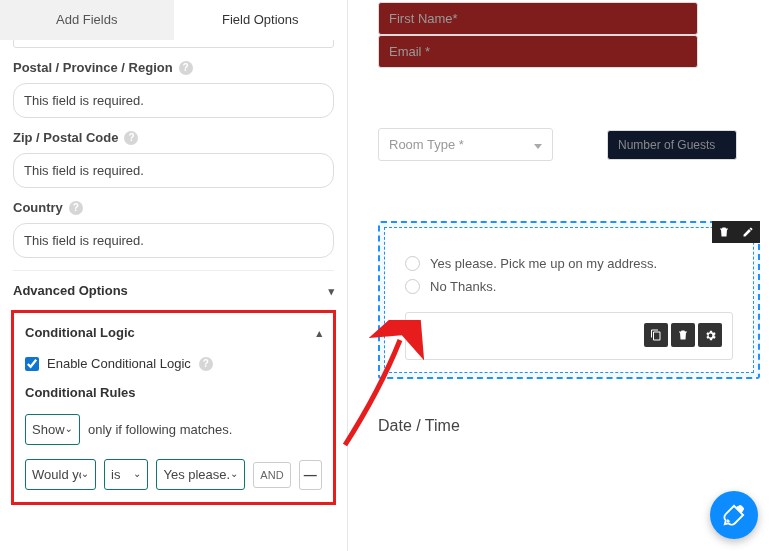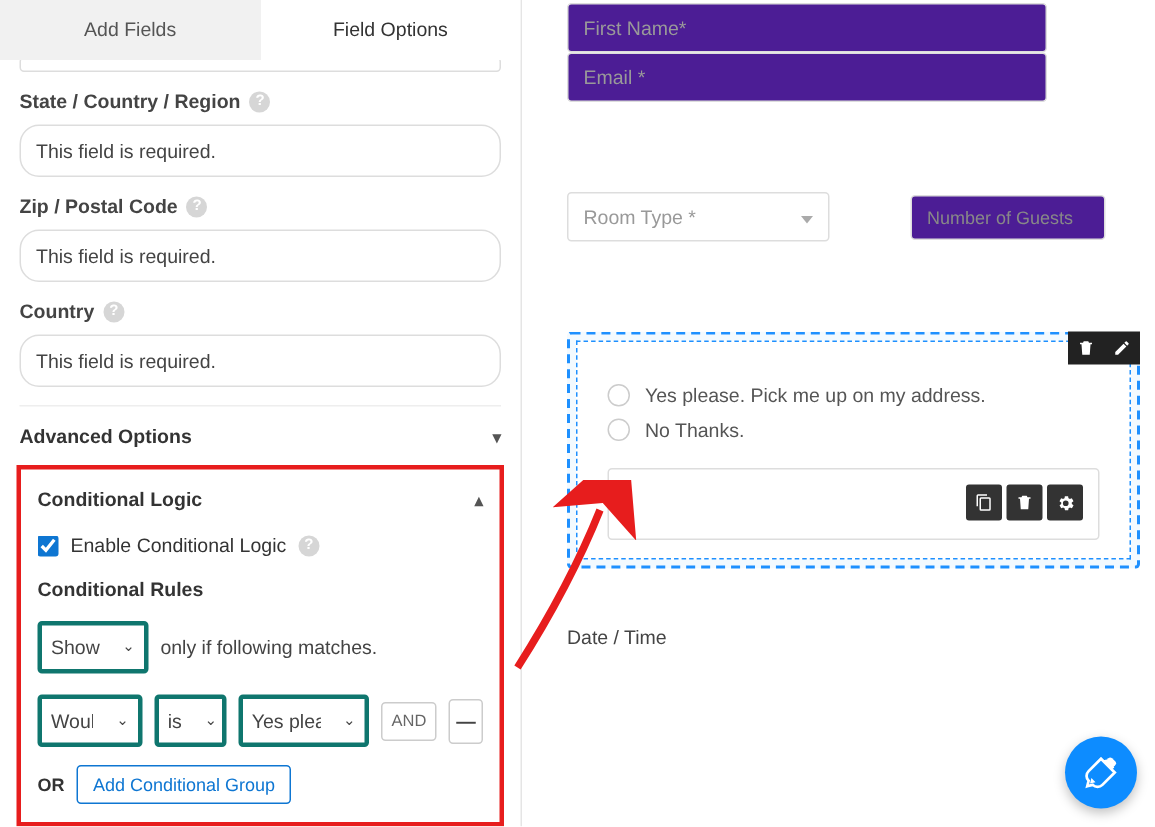--- a/index.html
+++ b/index.html
@@ -18,63 +18,63 @@
   .section-head { display: flex; justify-content: space-between; align-items: center; padding: 12px 0; font-size: 13px; color: #333; font-weight: 600; cursor: pointer; border-top: 1px solid #eee; }
   .section-head.nb { border-top: none; }
   .caret-down::after { content: "\25BE"; font-size: 11px; color: #555; }
   .caret-up::after { content: "\25B4"; font-size: 11px; color: #555; }
   .red-box { border: 3px solid #e71d1d; padding: 0 11px 12px; margin: 0 -2px; }
   .check-row { display: flex; align-items: center; gap: 8px; margin-top: 4px; }
   .check-row input { width: 14px; height: 14px; accent-color: #0e76d2; }
   .check-row label { font-size: 13px; color: #333; }
   .rules-title { font-size: 13px; font-weight: 600; color: #333; margin-top: 14px; }
   .rule-row { display: flex; align-items: center; gap: 8px; margin-top: 14px; font-size: 13px; }
-  .mini-select { border: 3px solid #0f766e; border-radius: 3px; padding: 7px 6px; font-size: 13px; background: #fff; display: flex; align-items: center; gap: 15px; cursor: pointer; justify-content: space-between; }
+  .mini-select { border: 1px solid #0f766e; border-radius: 3px; padding: 7px 6px; font-size: 13px; background: #fff; display: flex; align-items: center; gap: 0; cursor: pointer; justify-content: space-between; }
   .mini-select .chev::after { content: "\2304"; font-size: 10px; position: relative; top: -2px; }
   .and-tag { border: 1px solid #ccc; border-radius: 3px; padding: 6px 6px; font-size: 11px; color: #666; background: #fff; cursor: pointer; }
   .remove-btn { border: 1px solid #ccc; border-radius: 3px; width: 26px; height: 30px; display: flex; align-items: center; justify-content: center; background: #fff; cursor: pointer; font-weight: 700; }
   .or-row { display: flex; align-items: center; gap: 8px; margin-top: 12px; }
   .or-label { font-size: 12px; font-weight: 700; color: #333; }
   .add-group-btn { border: 1px solid #0e76d2; border-radius: 3px; padding: 5px 10px; font-size: 12px; color: #0e76d2; background: #fff; cursor: pointer; }
 
   .preview { flex: 1; padding: 0 10px 0 30px; position: relative; }
-  .pv-input { border: 1px solid #ddd; border-radius: 3px; padding: 8px 10px; font-size: 13px; color: #999; background: #4c1d95; width: 320px; }
+  .pv-input { border: 1px solid #ddd; border-radius: 3px; padding: 8px 10px; font-size: 13px; color: #999; background: #7f1d1d; width: 320px; }
   .pv-row-split { display: flex; gap: 54px; align-items: center; }
   .pv-select { border: 1px solid #ddd; border-radius: 3px; padding: 8px 10px; font-size: 13px; color: #999; background: #fff; width: 175px; display: flex; justify-content: space-between; align-items: center; cursor: pointer; }
   .pv-chev::after { content: ""; display: inline-block; border-left: 4px solid transparent; border-right: 4px solid transparent; border-top: 5px solid #aaa; }
-  .pv-mini { border: 1px solid #ddd; border-radius: 3px; padding: 7px 10px; font-size: 12px; color: #888; background: #4c1d95; width: 130px; }
+  .pv-mini { border: 1px solid #ddd; border-radius: 3px; padding: 7px 10px; font-size: 12px; color: #888; background: #0f172a; width: 130px; }
   .selected-field { border: 2px dashed #1e90ff; border-radius: 3px; padding: 4px; background: #f3faff; position: relative; margin-top: 60px; }
   .selected-inner { border: 1px dashed #1e90ff; padding: 20px 20px 12px; background: #fff; }
   .field-actions-top { position: absolute; top: -2px; right: -2px; display: flex; }
   .dark-btn { background: #222; color: #fff; width: 24px; height: 22px; display: flex; align-items: center; justify-content: center; cursor: pointer; }
   .q-label { font-size: 13px; font-weight: 600; color: #333; }
   .radio-row { display: flex; align-items: center; gap: 10px; margin-top: 8px; font-size: 13px; color: #555; }
   .radio-dot { width: 15px; height: 15px; border: 1px solid #ccc; border-radius: 50%; background: #fff; cursor: pointer; }
   .inner-box { border: 1px solid #ddd; border-radius: 3px; height: 48px; margin-top: 18px; position: relative; }
   .inner-actions { position: absolute; right: 10px; top: 10px; display: flex; gap: 3px; }
   .dark-sq { background: #333; color: #fff; width: 24px; height: 24px; border-radius: 2px; display: flex; align-items: center; justify-content: center; cursor: pointer; font-size: 12px; }
-  .date-label { font-size: 13px; color: #444; margin-top: 38px; }
+  .date-label { font-size: 16px; color: #444; margin-top: 38px; }
   .fab { position: absolute; right: 12px; bottom: 12px; width: 48px; height: 48px; border-radius: 50%; background: #0d8cff; display: flex; align-items: center; justify-content: center; box-shadow: 0 3px 8px rgba(0,0,0,0.25); cursor: pointer; }
   .fab svg { width: 22px; height: 22px; fill: #fff; }
   .arrow-svg { position: absolute; left: 340px; top: 320px; pointer-events: none; }
 </style>
 </head>
 <body>
 
 <div class="layout">
   <div class="sidebar">
     <div class="tabs">
       <div class="tab tab-inactive">Add Fields</div>
       <div class="tab tab-active">Field Options</div>
     </div>
     <div class="side-inner">
       <div class="hidden-top"></div>
 
       <div class="sec-label">
-        <span>State / Country / Region</span>
+        <span>Postal / Province / Region</span>
         <span class="help-icon">?</span>
       </div>
       <div class="input-box">This field is required.</div>
 
       <div class="sec-label">
         <span>Zip / Postal Code</span>
         <span class="help-icon">?</span>
       </div>
       <div class="input-box">This field is required.</div>
 
@@ -121,24 +121,20 @@
             <span class="chev"></span>
           </div>
           <div class="mini-select" style="width:98px;overflow:hidden">
             <span style="white-space:nowrap;overflow:hidden">Yes please. Pic</span>
             <span class="chev"></span>
           </div>
           <div class="and-tag">AND</div>
           <div class="remove-btn">—</div>
         </div>
 
-        <div class="or-row">
-          <span class="or-label">OR</span>
-          <div class="add-group-btn">Add Conditional Group</div>
-        </div>
       </div>
     </div>
   </div>
 
   <div class="preview">
     <div class="pv-input" style="margin-top:2px">First Name*</div>
     <div class="pv-input" style="">Email *</div>
 
     <div class="pv-row-split" style="margin-top:60px">
       <div class="pv-select">

